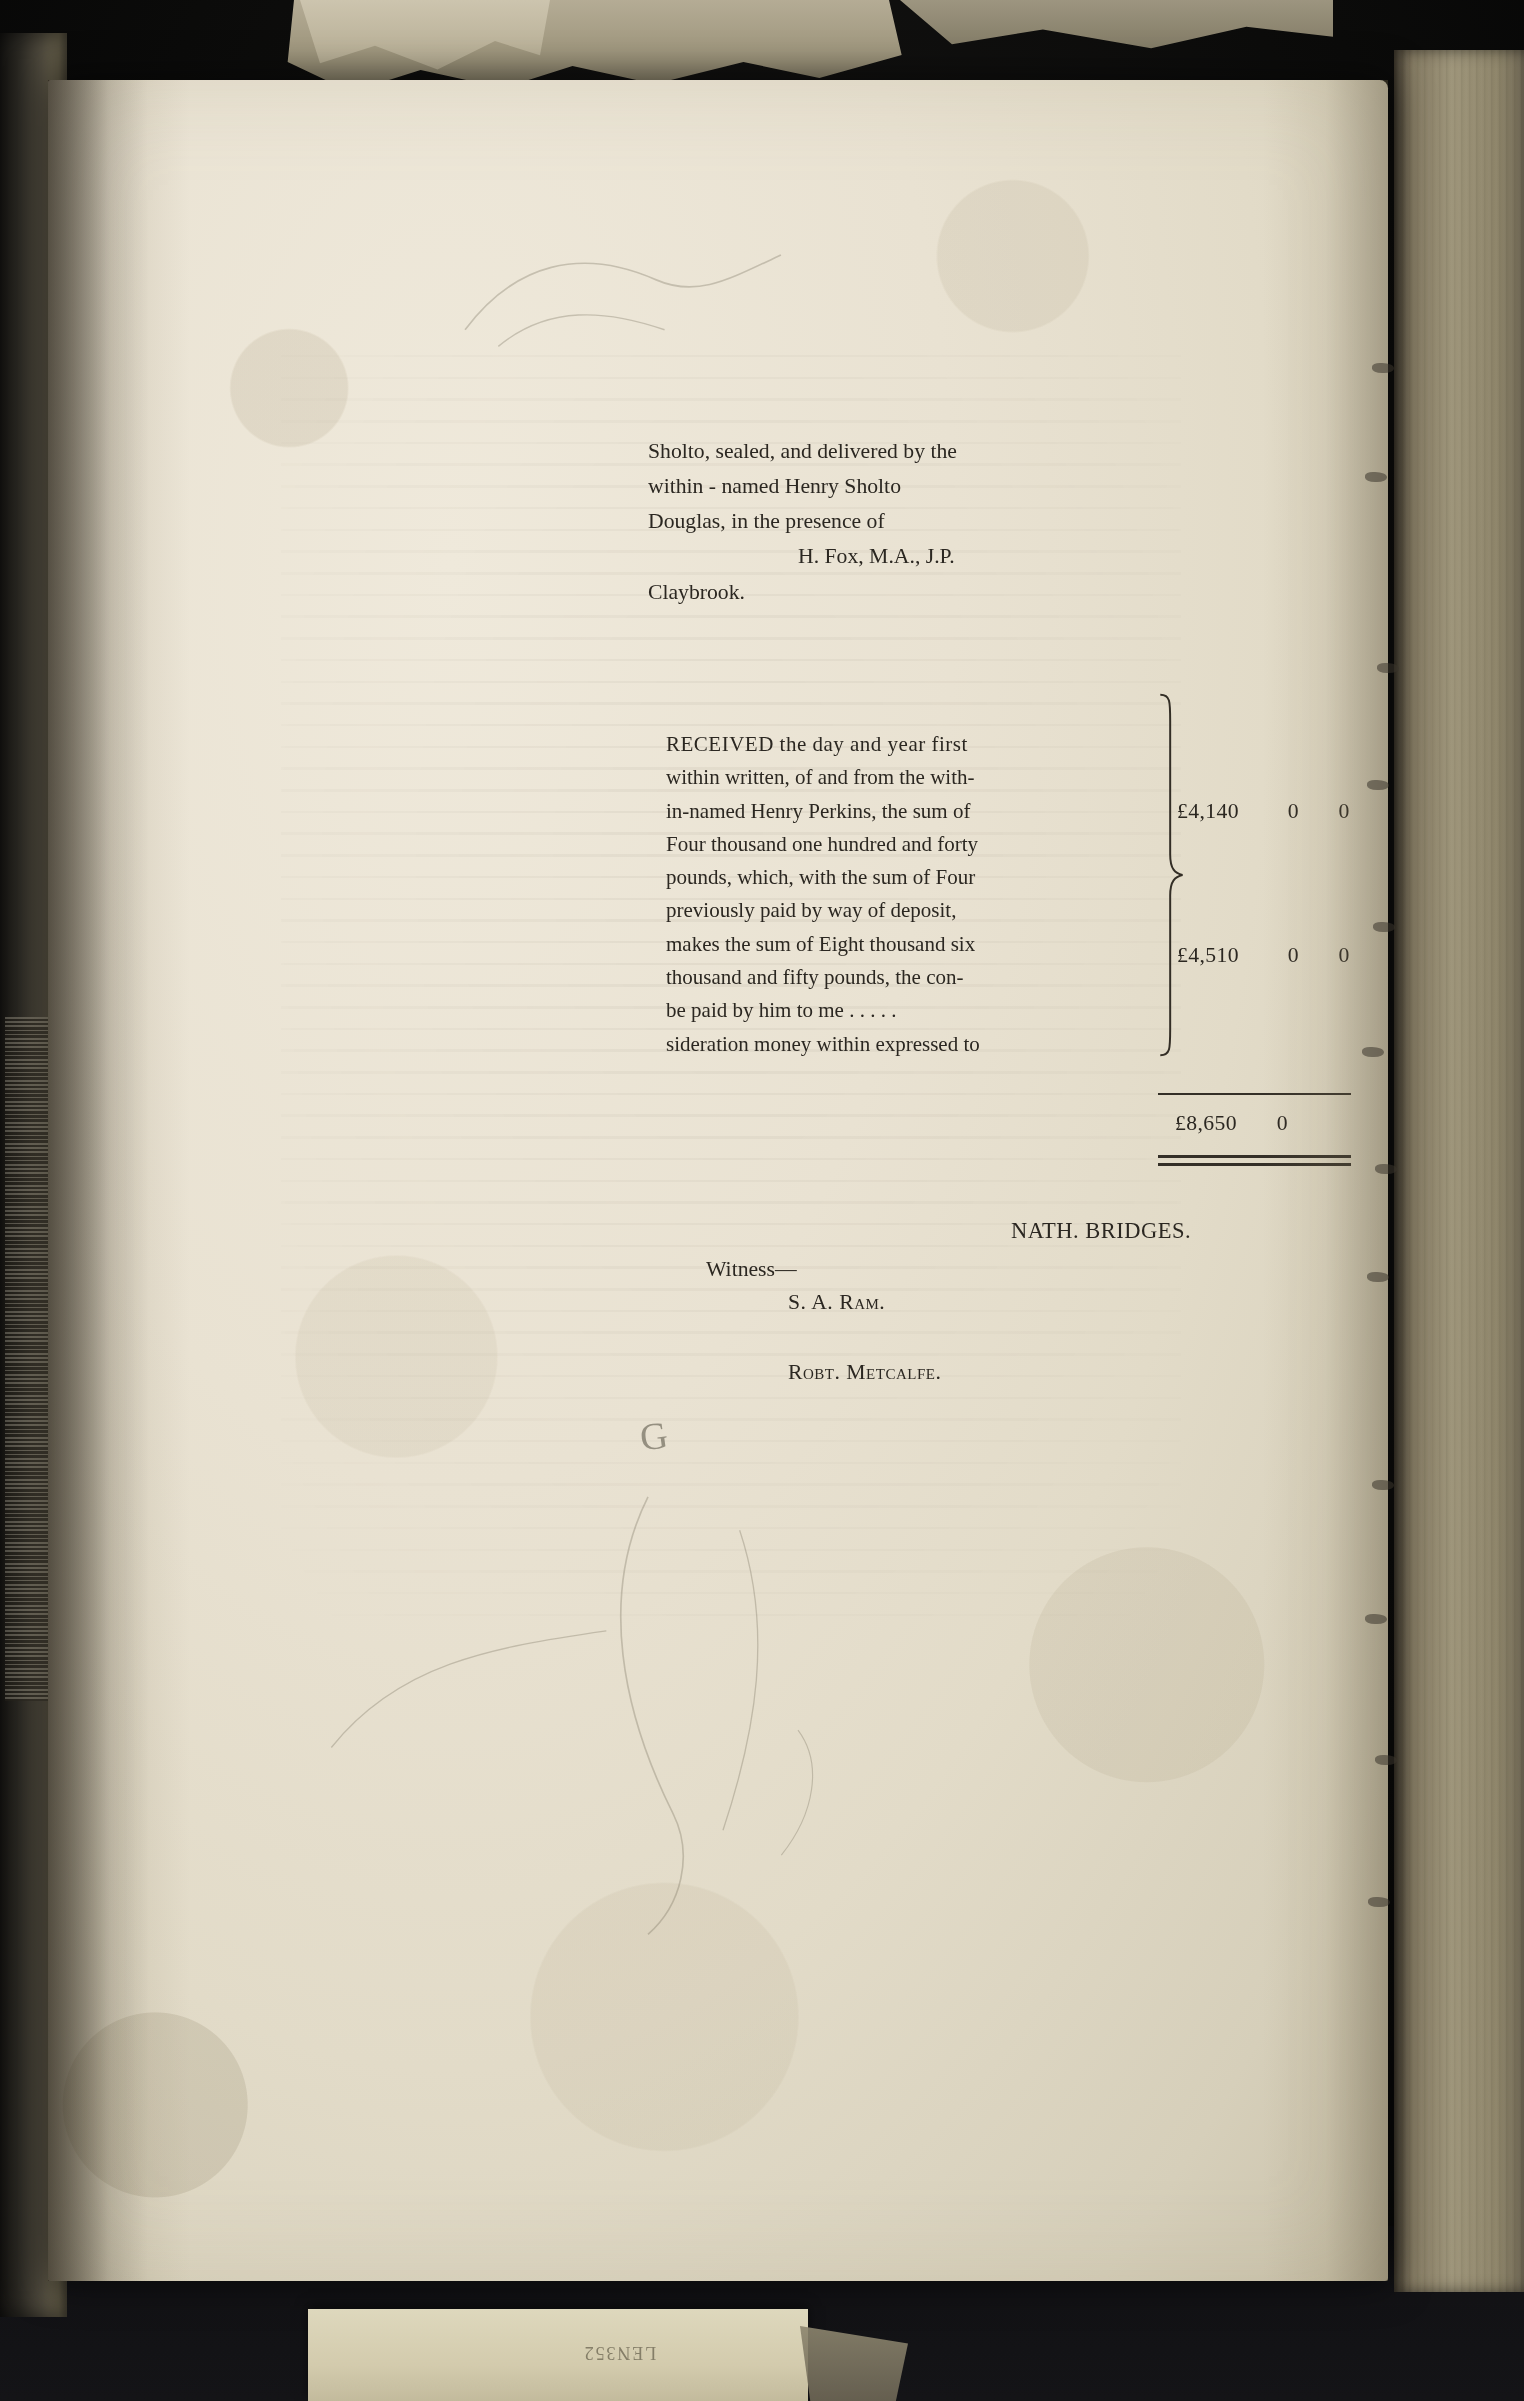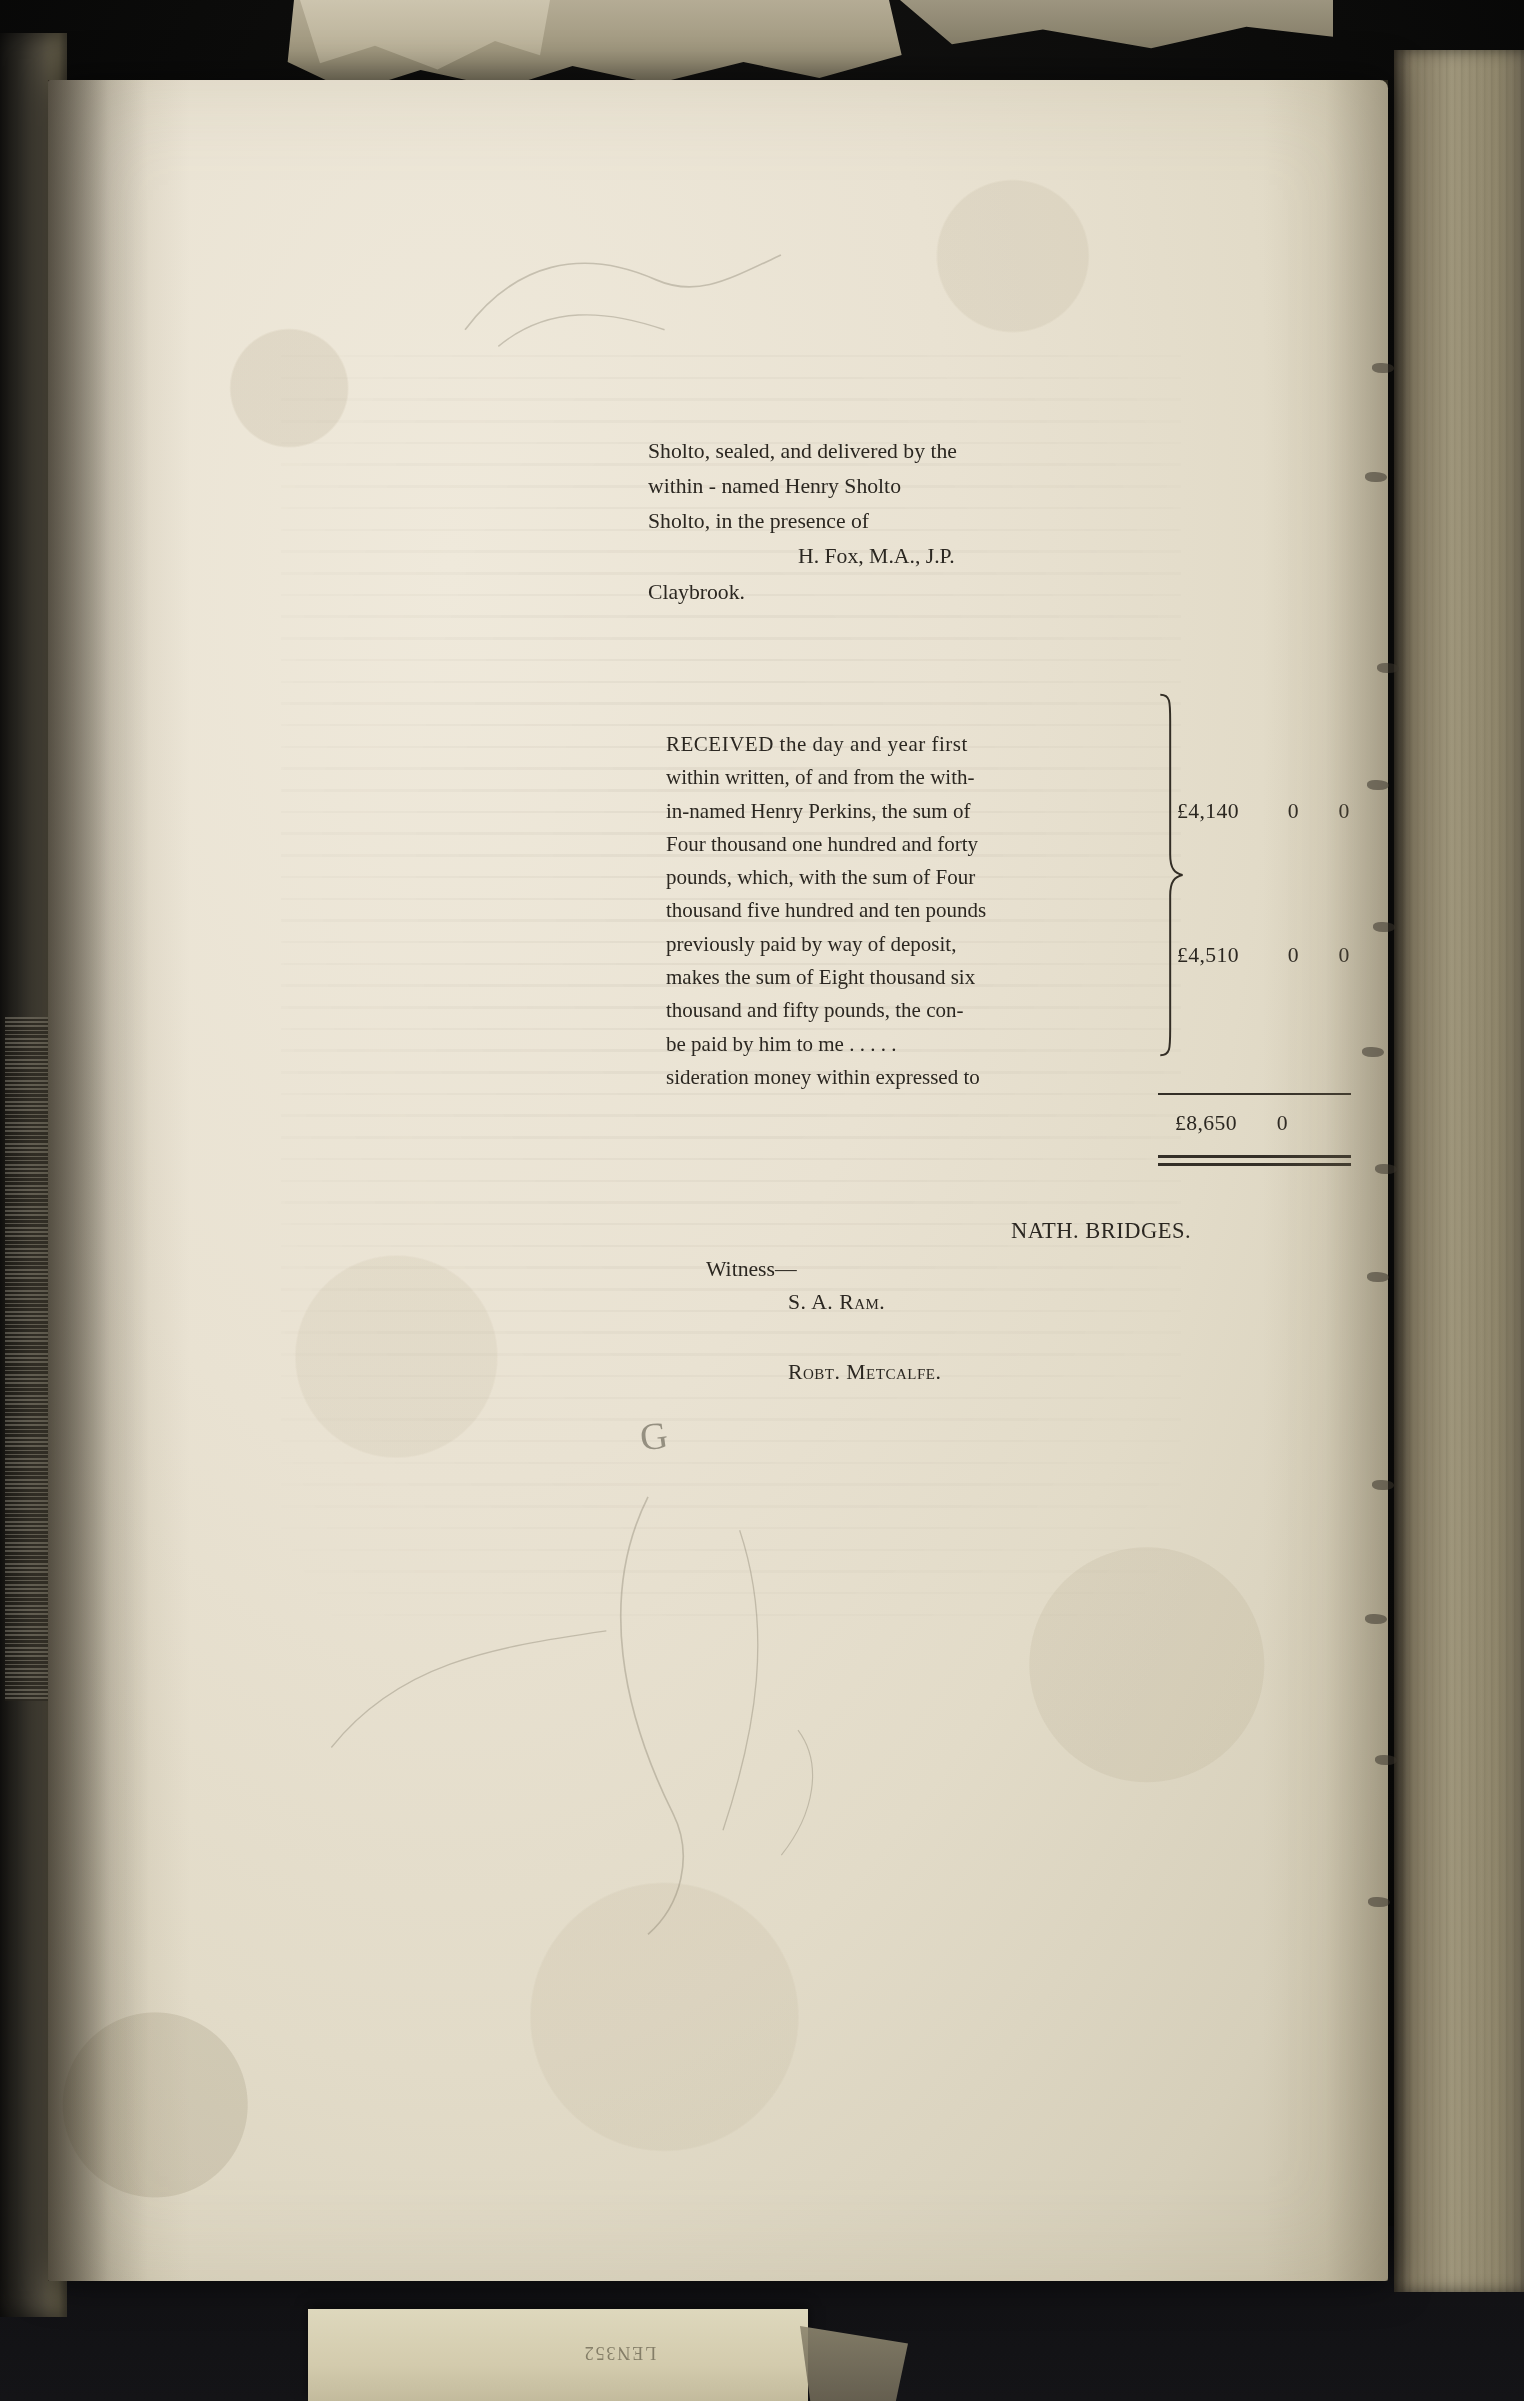--- a/index.html
+++ b/index.html
@@ -373,32 +373,31 @@
   <svg class="scribble" style="left:275px; top:1534px;" width="300" height="167" viewBox="0 0 360 200">
     <path d="M10,160 C90,60 200,40 340,20" stroke="#6e6754" stroke-width="1.6" fill="none"></path>
   </svg>
 
   <div class="content">
 
 
     <div class="attestation">
       <span class="att-line att-justify">Sholto, sealed, and delivered by the</span>
       <span class="att-line att-justify">within - named     Henry     Sholto</span>
-      <span class="att-line">Sholto, in the presence of</span>
+      <span class="att-line">Douglas, in the presence of</span>
       <span class="att-line att-indent-jp">H. Fox, M.A., J.P.</span>
       <span class="att-line">Claybrook.</span>
     </div>
 
     <div class="receipt">
       <span class="rl smallcaps-lead">RECEIVED the day and year first</span>
       <span class="rl sp">within written, of and from the with-</span>
       <span class="rl sp">in-named  Henry  Perkins,  the sum of</span>
       <span class="rl sp">Four thousand one hundred and forty</span>
       <span class="rl sp">pounds,  which,  with  the  sum of  Four</span>
-      <span class="rl sp">thousand five hundred and ten pounds</span>
       <span class="rl sp">previously  paid  by  way  of  deposit,</span>
       <span class="rl sp">makes the sum of Eight thousand six</span>
       <span class="rl sp">thousand  and  fifty  pounds,  the con-</span>
       <span class="rl">be paid by him to me .   .    .    .    .</span>
       <span class="rl sp">sideration money within expressed to</span>
     </div>
 
     <div class="brace">
       <svg width="28" height="368" viewBox="0 0 34 442">
         <path d="M4,2 C16,2 16,10 16,34 L16,196 C16,214 22,219 31,221 C22,223 16,228 16,246 L16,408 C16,432 16,440 4,440" fill="none" stroke="#332e26" stroke-width="2.4"></path>

